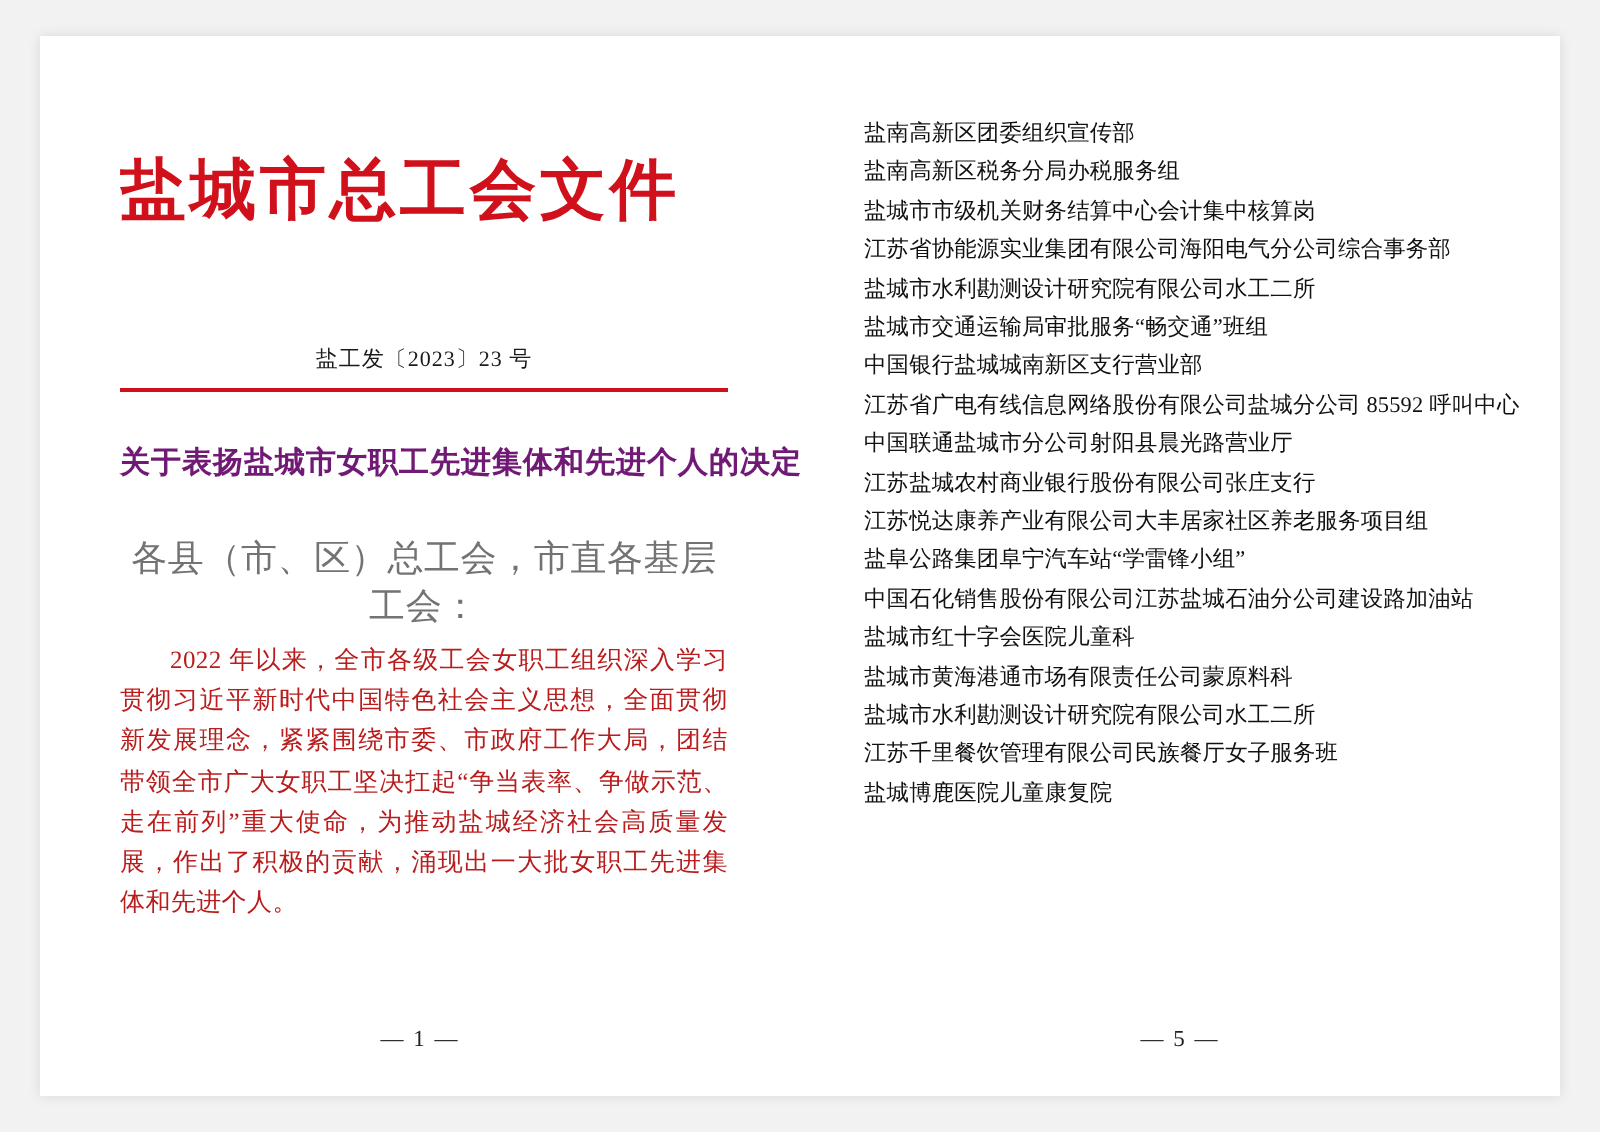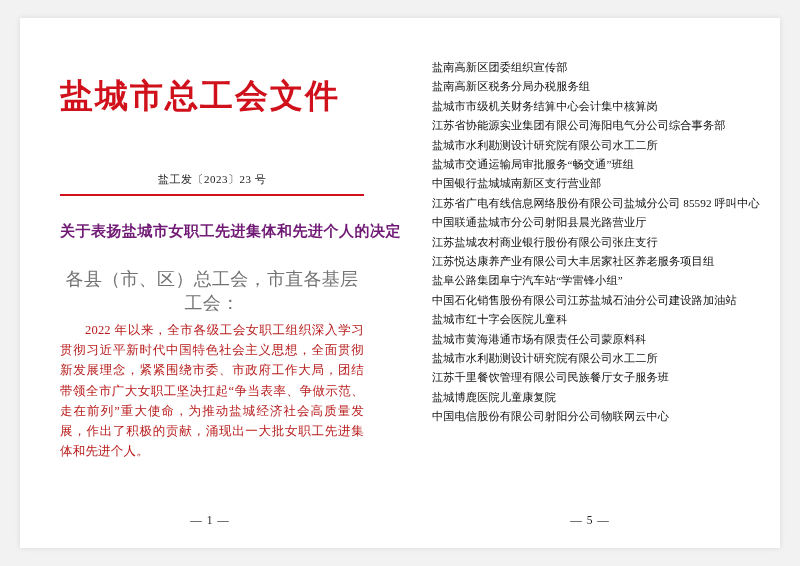--- a/index.html
+++ b/index.html
@@ -170,19 +170,18 @@
         <li class="unit-item">中国联通盐城市分公司射阳县晨光路营业厅</li>
         <li class="unit-item">江苏盐城农村商业银行股份有限公司张庄支行</li>
         <li class="unit-item">江苏悦达康养产业有限公司大丰居家社区养老服务项目组</li>
         <li class="unit-item">盐阜公路集团阜宁汽车站“学雷锋小组”</li>
         <li class="unit-item">中国石化销售股份有限公司江苏盐城石油分公司建设路加油站</li>
         <li class="unit-item">盐城市红十字会医院儿童科</li>
         <li class="unit-item">盐城市黄海港通市场有限责任公司蒙原料科</li>
         <li class="unit-item">盐城市水利勘测设计研究院有限公司水工二所</li>
         <li class="unit-item">江苏千里餐饮管理有限公司民族餐厅女子服务班</li>
         <li class="unit-item">盐城博鹿医院儿童康复院</li>
-        <li class="unit-item">中国电信股份有限公司射阳分公司物联网云中心</li>
       </ul>
       <div class="page-num">— 5 —</div>
     </div>
 
   </div>
 </div>
 
 </body></html>

